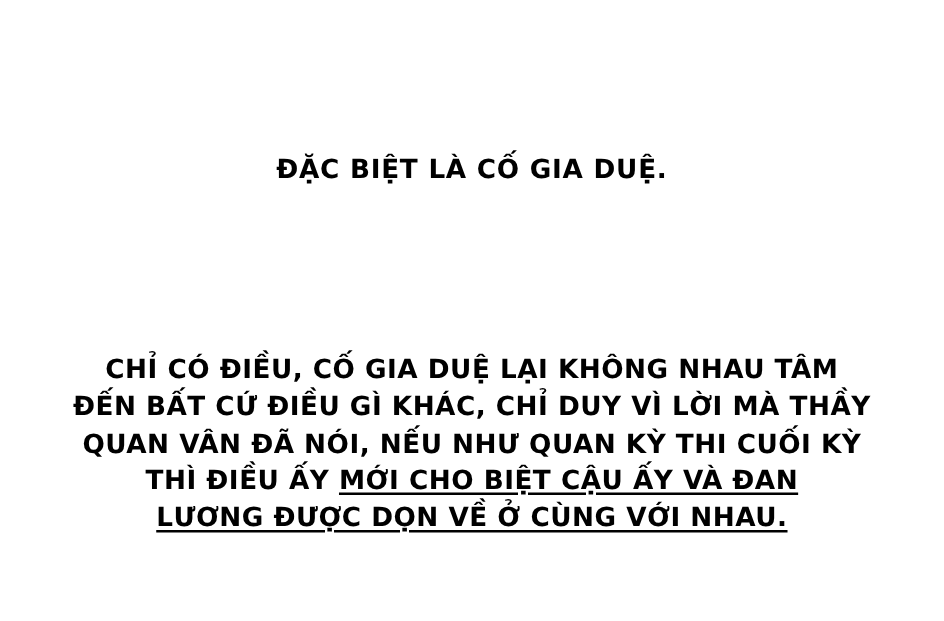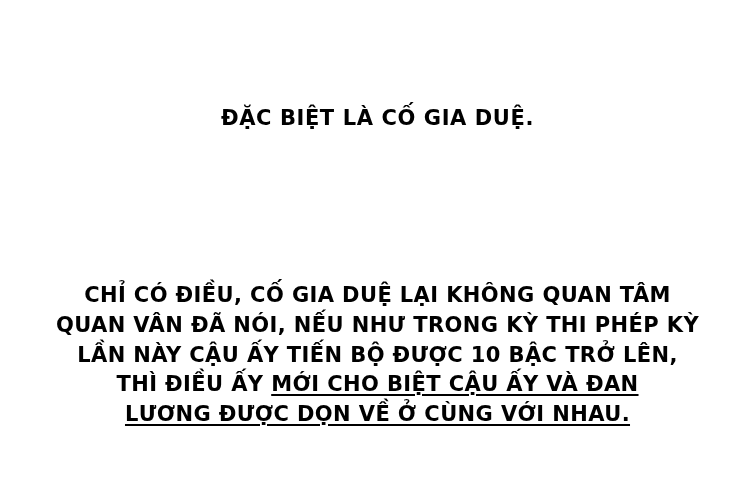--- a/index.html
+++ b/index.html
@@ -16,21 +16,21 @@
   }
   .page {
     position: relative;
     width: 755px;
     height: 497px;
     background: #ffffff;
   }
   .block-top {
     position: absolute;
     left: 0;
-    top: 105px;
+    top: 122px;
     width: 755px;
     text-align: center;
     font-size: 21px;
     font-weight: 700;
     letter-spacing: 0.6px;
     line-height: 1.25;
     white-space: nowrap;
   }
   .block-bottom {
     position: absolute;
@@ -56,20 +56,20 @@
 </head>
 <body>
 
 <div class="page">
 
   <div class="block-top">
     <span class="line">ĐẶC BIỆT LÀ CỐ GIA DUỆ.</span>
   </div>
 
   <div class="block-bottom">
-    <span class="line">CHỈ CÓ ĐIỀU, CỐ GIA DUỆ LẠI KHÔNG QUAN TÂM</span>
-    <span class="line">QUAN VÂN ĐÃ NÓI, NẾU NHƯ TRONG KỲ THI PHÉP KỲ</span>
-    <span class="line">LẦN NÀY CẬU ẤY TIẾN BỘ ĐƯỢC 10 BẬC TRỞ LÊN,</span>
+    <span class="line">CHỈ CÓ ĐIỀU, CỐ GIA DUỆ LẠI KHÔNG NHAU TÂM</span>
+    <span class="line">ĐẾN BẤT CỨ ĐIỀU GÌ KHÁC, CHỈ DUY VÌ LỜI MÀ THẦY</span>
+    <span class="line">QUAN VÂN ĐÃ NÓI, NẾU NHƯ QUAN KỲ THI CUỐI KỲ</span>
     <span class="line"><span>THÌ ĐIỀU ẤY </span><span class="underline">MỚI CHO BIỆT CẬU ẤY VÀ ĐAN</span></span>
     <span class="line"><span class="underline">LƯƠNG ĐƯỢC DỌN VỀ Ở CÙNG VỚI NHAU.</span></span>
   </div>
 
 </div>
 
 </body></html>

